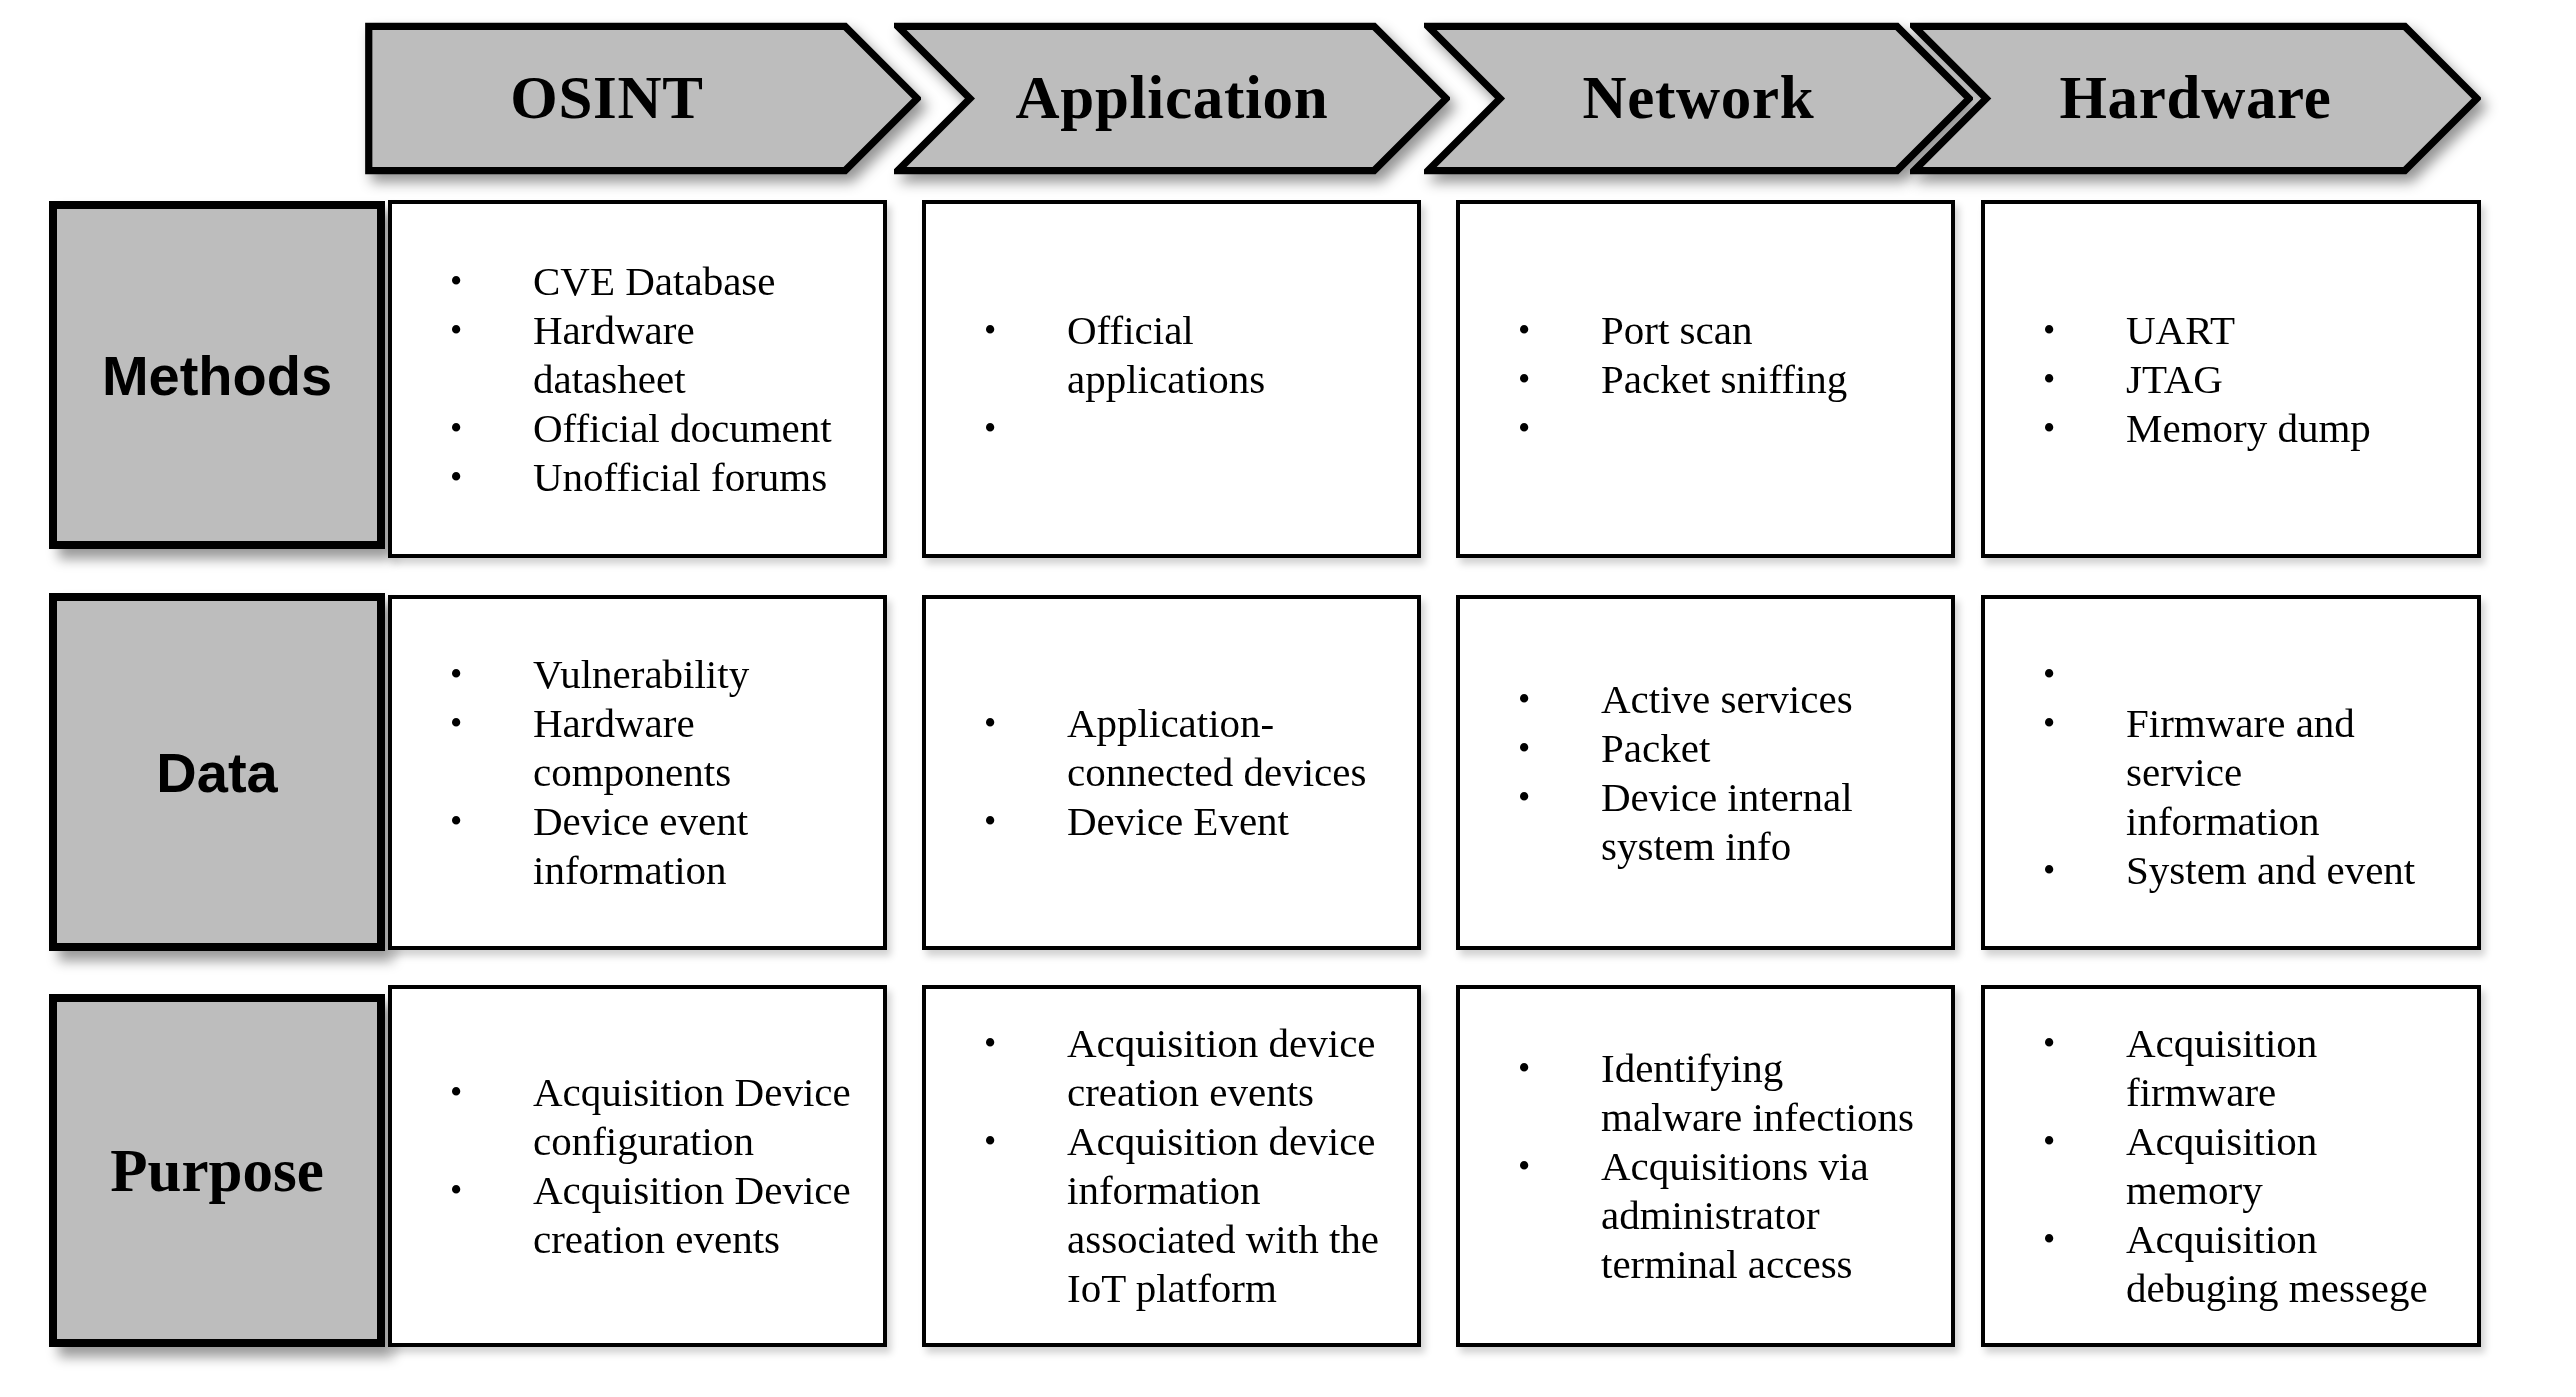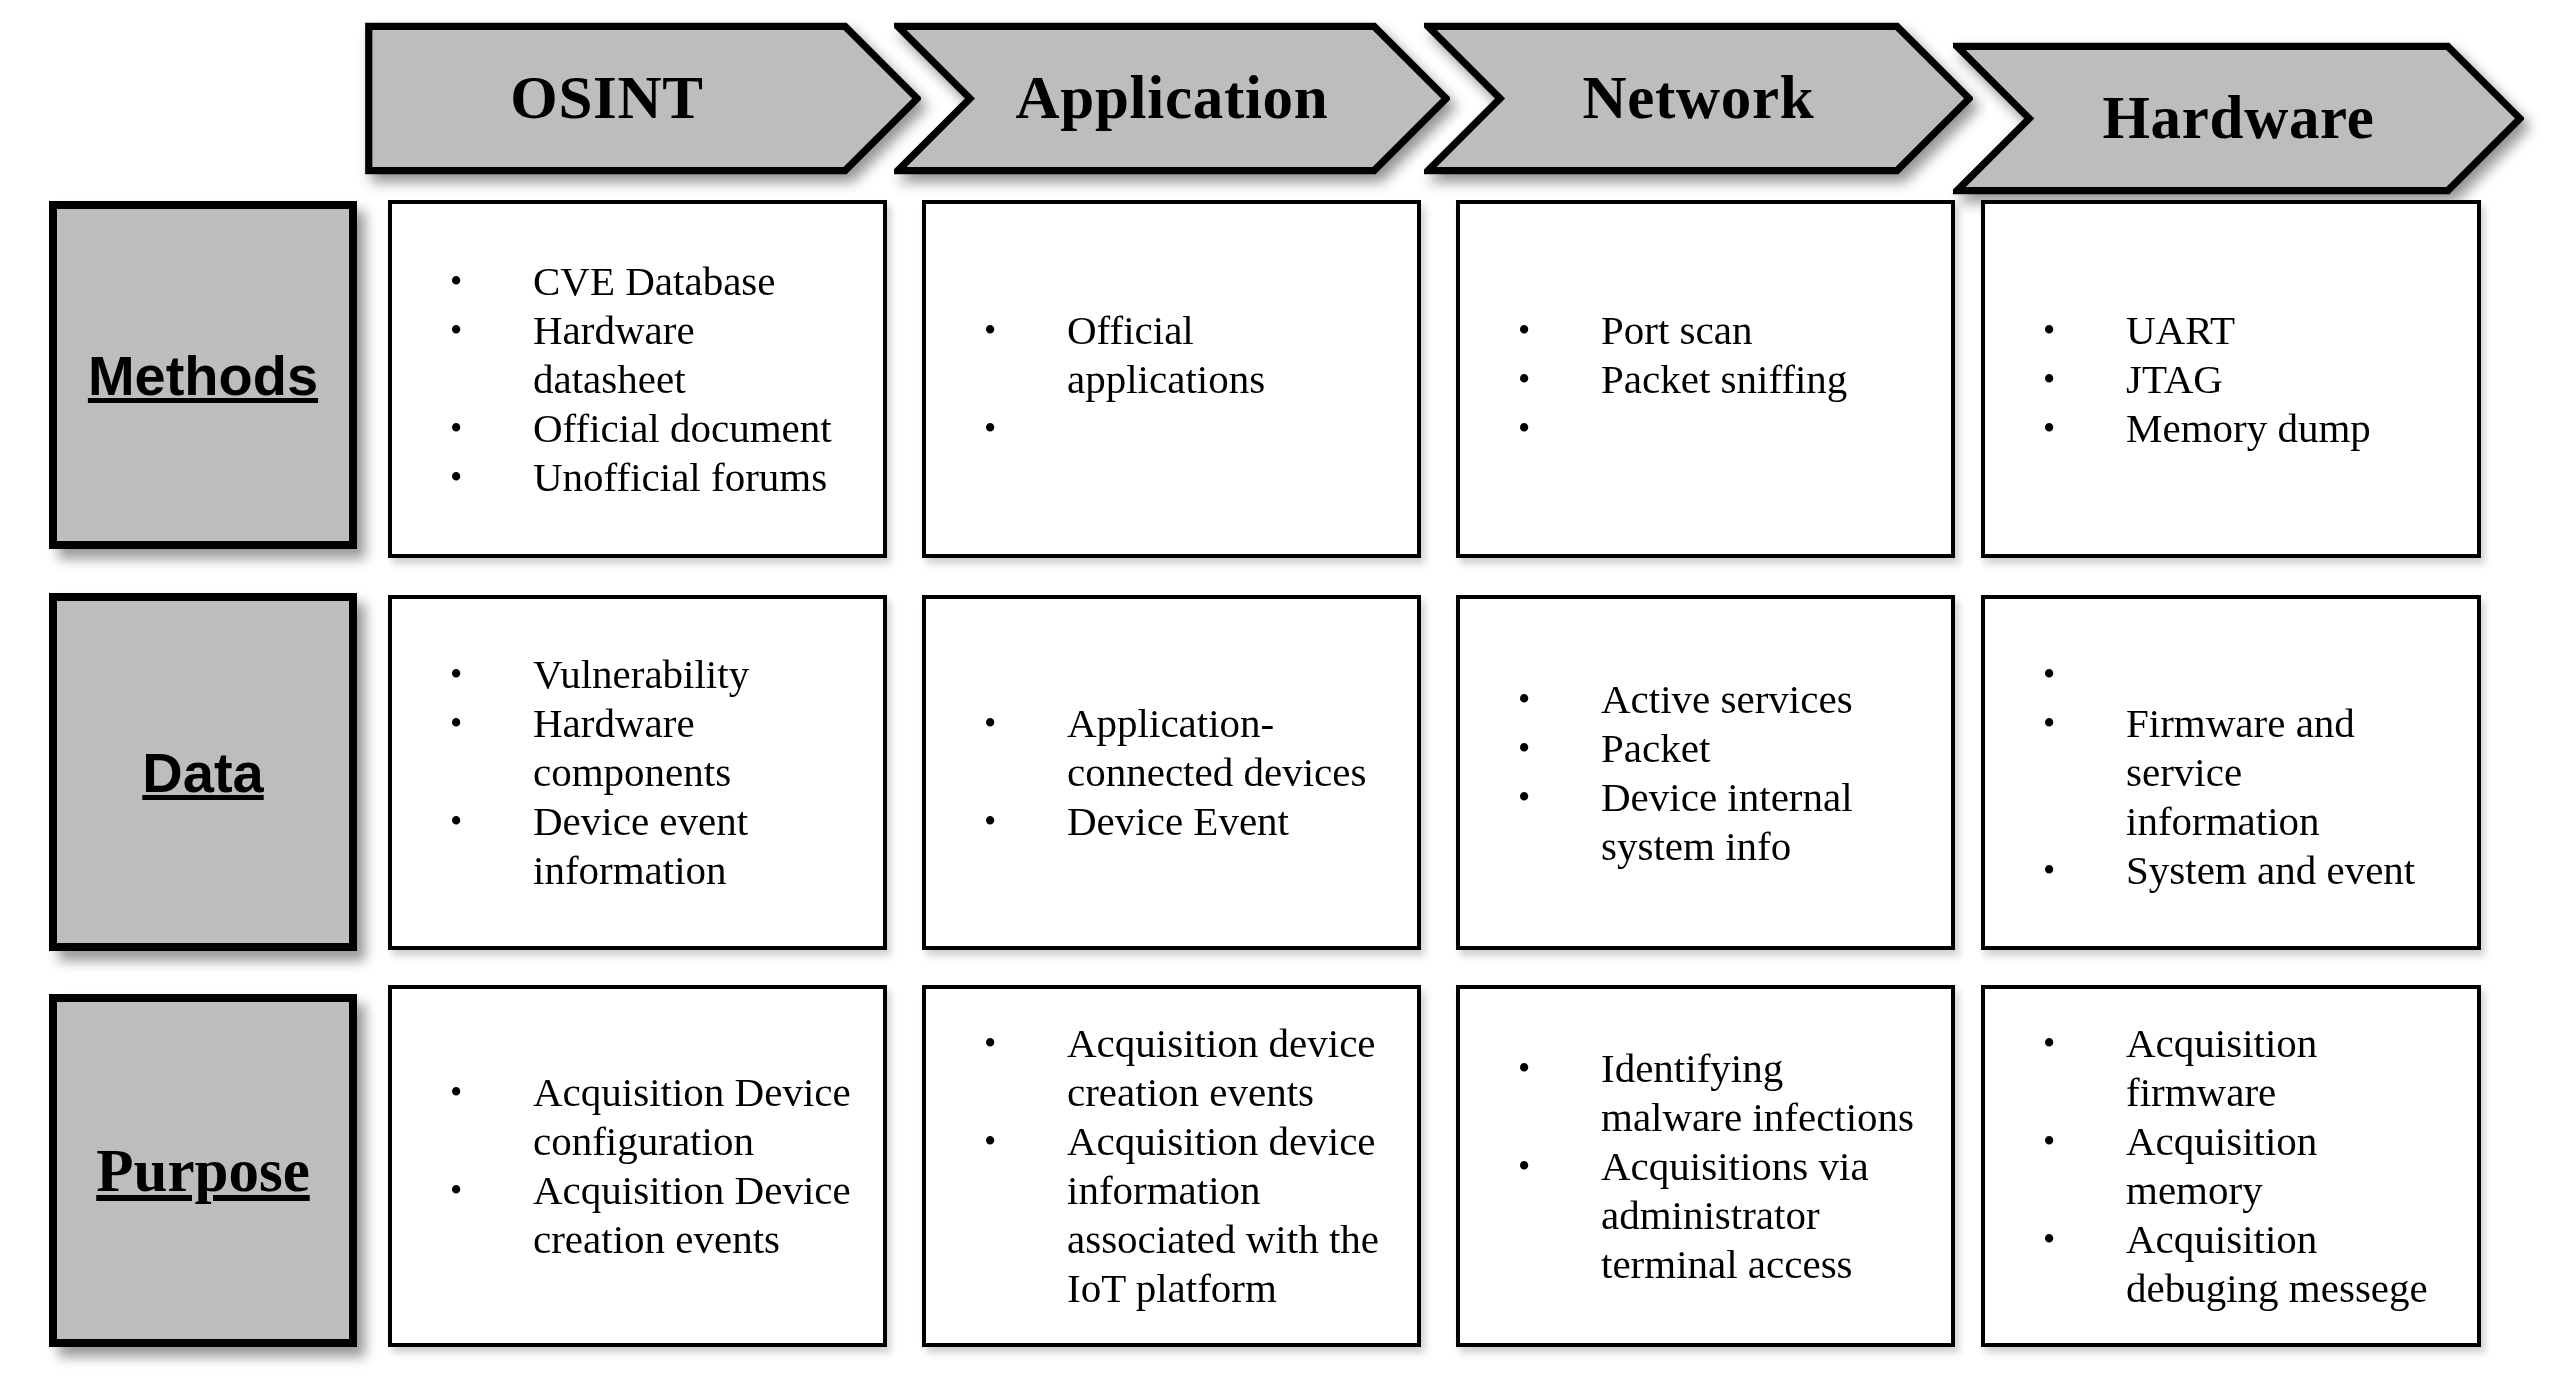--- a/index.html
+++ b/index.html
@@ -10,25 +10,24 @@
   
   .arrow { position:absolute; top:21.7px; height:153px; filter:drop-shadow(6.5px 8px 6.5px rgba(0,0,0,0.42)); }
   .arrow svg { display:block; width:100%; height:100%; }
   .arrow-label {
     position:absolute; inset:0; display:flex; align-items:center; justify-content:center;
     font-weight:bold; font-size:61px; letter-spacing:0.7px;
   }
   .arrow-label.pentagon { padding-right:72px; }
   
   .row-header {
-    position:absolute; left:49px; width:308px; background:#bdbdbd;
+    position:absolute; left:49px; width:336px; background:#bdbdbd;
     border:8.7px solid #000000; box-sizing:border-box;
     display:flex; align-items:center; justify-content:center;
     box-shadow:8.7px 10px 11.6px rgba(0,0,0,0.40);
-    text-decoration:underline;
   }
   .row-label-sans  { font-family:"Liberation Sans", sans-serif; font-weight:bold; font-size:56px; }
   .row-label-serif { font-family:"Liberation Serif", serif;     font-weight:bold; font-size:61px; }
   
   .cell {
     position:absolute; background:#ffffff; border:4.3px solid #000000; box-sizing:border-box;
     display:flex; flex-direction:column; justify-content:center;
     box-shadow:4.3px 5.8px 7.2px rgba(0,0,0,0.18);
   }
   .cell ul { list-style:none; margin:0; padding:0 0 0 58px; }
@@ -55,21 +54,21 @@
     <div class="arrow-label">Application</div>
   </div>
 
   <div class="arrow" style="left:1424px;width:549px;">
     <svg viewBox="0 0 760 212">
       <polygon points="5,6 655,6 755,106 655,206 5,206 105,106" stroke="#000000" stroke-width="10" fill="#bdbdbd"></polygon>
     </svg>
     <div class="arrow-label">Network</div>
   </div>
 
-  <div class="arrow" style="left:1953px;width:571px;margin-top:20px;">
+  <div class="arrow" style="left:1910px;width:571px;">
     <svg viewBox="0 0 790 212">
       <polygon points="5,6 685,6 785,106 685,206 5,206 105,106" stroke="#000000" stroke-width="10" fill="#bdbdbd"></polygon>
     </svg>
     <div class="arrow-label">Hardware</div>
   </div>
 
   <div class="row-header" style="top:201px;height:348px;">
     <span class="row-label-sans">Methods</span>
   </div>
   <div class="row-header" style="top:593px;height:358px;">

